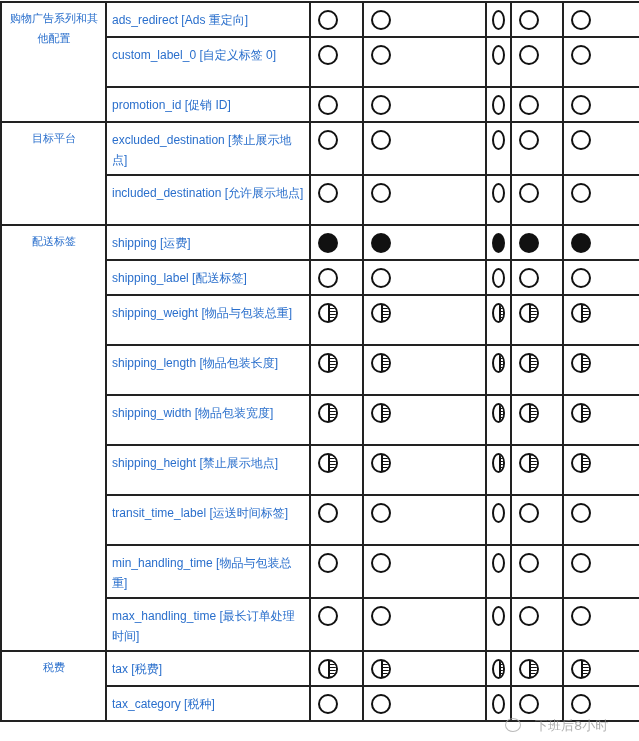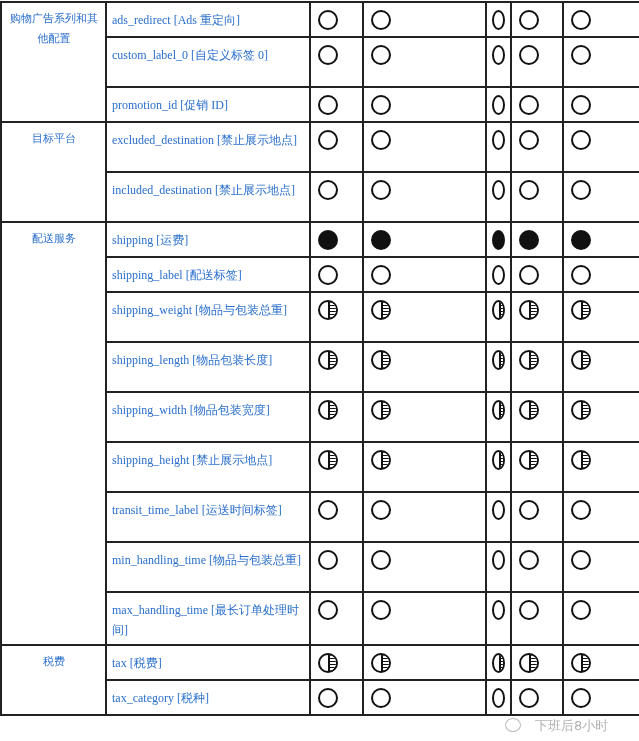--- a/index.html
+++ b/index.html
@@ -19,21 +19,21 @@
       color: #2a6fcc;
       line-height: 20px;
     }
     td.cat {
       font-family: "DejaVu Sans", sans-serif;
       font-size: 11px;
       padding: 6px 4px 0 5px;
       text-align: center;
     }
     td.attr {
-      font-family: Liberation Serif, serif;
+      font-family: Liberation Sans, sans-serif;
       font-size: 12px;
       padding: 7px 4px 4px 5px;
       word-break: break-all;
       line-height: 20px;
     }
     td.icon-cell { padding: 7px 0 0 7px; }
     td.narrow { padding: 7px 0 0 5px; }
     .ic {
       display: inline-block;
       width: 16px; height: 16px;
@@ -119,30 +119,30 @@
           <td class="cat" rowspan="2">目标平台</td>
           <td class="attr">excluded_destination [禁止展示地点]</td>
           <td class="icon-cell"><span class="ic empty"></span></td>
           <td class="icon-cell"><span class="ic empty"></span></td>
           <td class="icon-cell narrow"><span class="ic empty"></span></td>
           <td class="icon-cell"><span class="ic empty"></span></td>
           <td class="icon-cell"><span class="ic empty"></span></td>
           <td></td>
         </tr>
         <tr style="height: 50px;">
-          <td class="attr">included_destination [禁止展示地点]</td>
-          <td class="icon-cell"><span class="ic empty"></span></td>
-          <td class="icon-cell"><span class="ic empty"></span></td>
-          <td class="icon-cell narrow"><span class="ic empty"></span></td>
-          <td class="icon-cell"><span class="ic empty"></span></td>
-          <td class="icon-cell"><span class="ic empty"></span></td>
-          <td></td>
-        </tr>
-        <tr style="height: 33px;">
-          <td class="cat" rowspan="9">配送服务</td>
+          <td class="attr">included_destination [允许展示地点]</td>
+          <td class="icon-cell"><span class="ic empty"></span></td>
+          <td class="icon-cell"><span class="ic empty"></span></td>
+          <td class="icon-cell narrow"><span class="ic empty"></span></td>
+          <td class="icon-cell"><span class="ic empty"></span></td>
+          <td class="icon-cell"><span class="ic empty"></span></td>
+          <td></td>
+        </tr>
+        <tr style="height: 33px;">
+          <td class="cat" rowspan="9">配送标签</td>
           <td class="attr">shipping [运费]</td>
           <td class="icon-cell"><span class="ic full"></span></td>
           <td class="icon-cell"><span class="ic full"></span></td>
           <td class="icon-cell narrow"><span class="ic full"></span></td>
           <td class="icon-cell"><span class="ic full"></span></td>
           <td class="icon-cell"><span class="ic full"></span></td>
           <td></td>
         </tr>
         <tr style="height: 33px;">
           <td class="attr">shipping_label [配送标签]</td>

